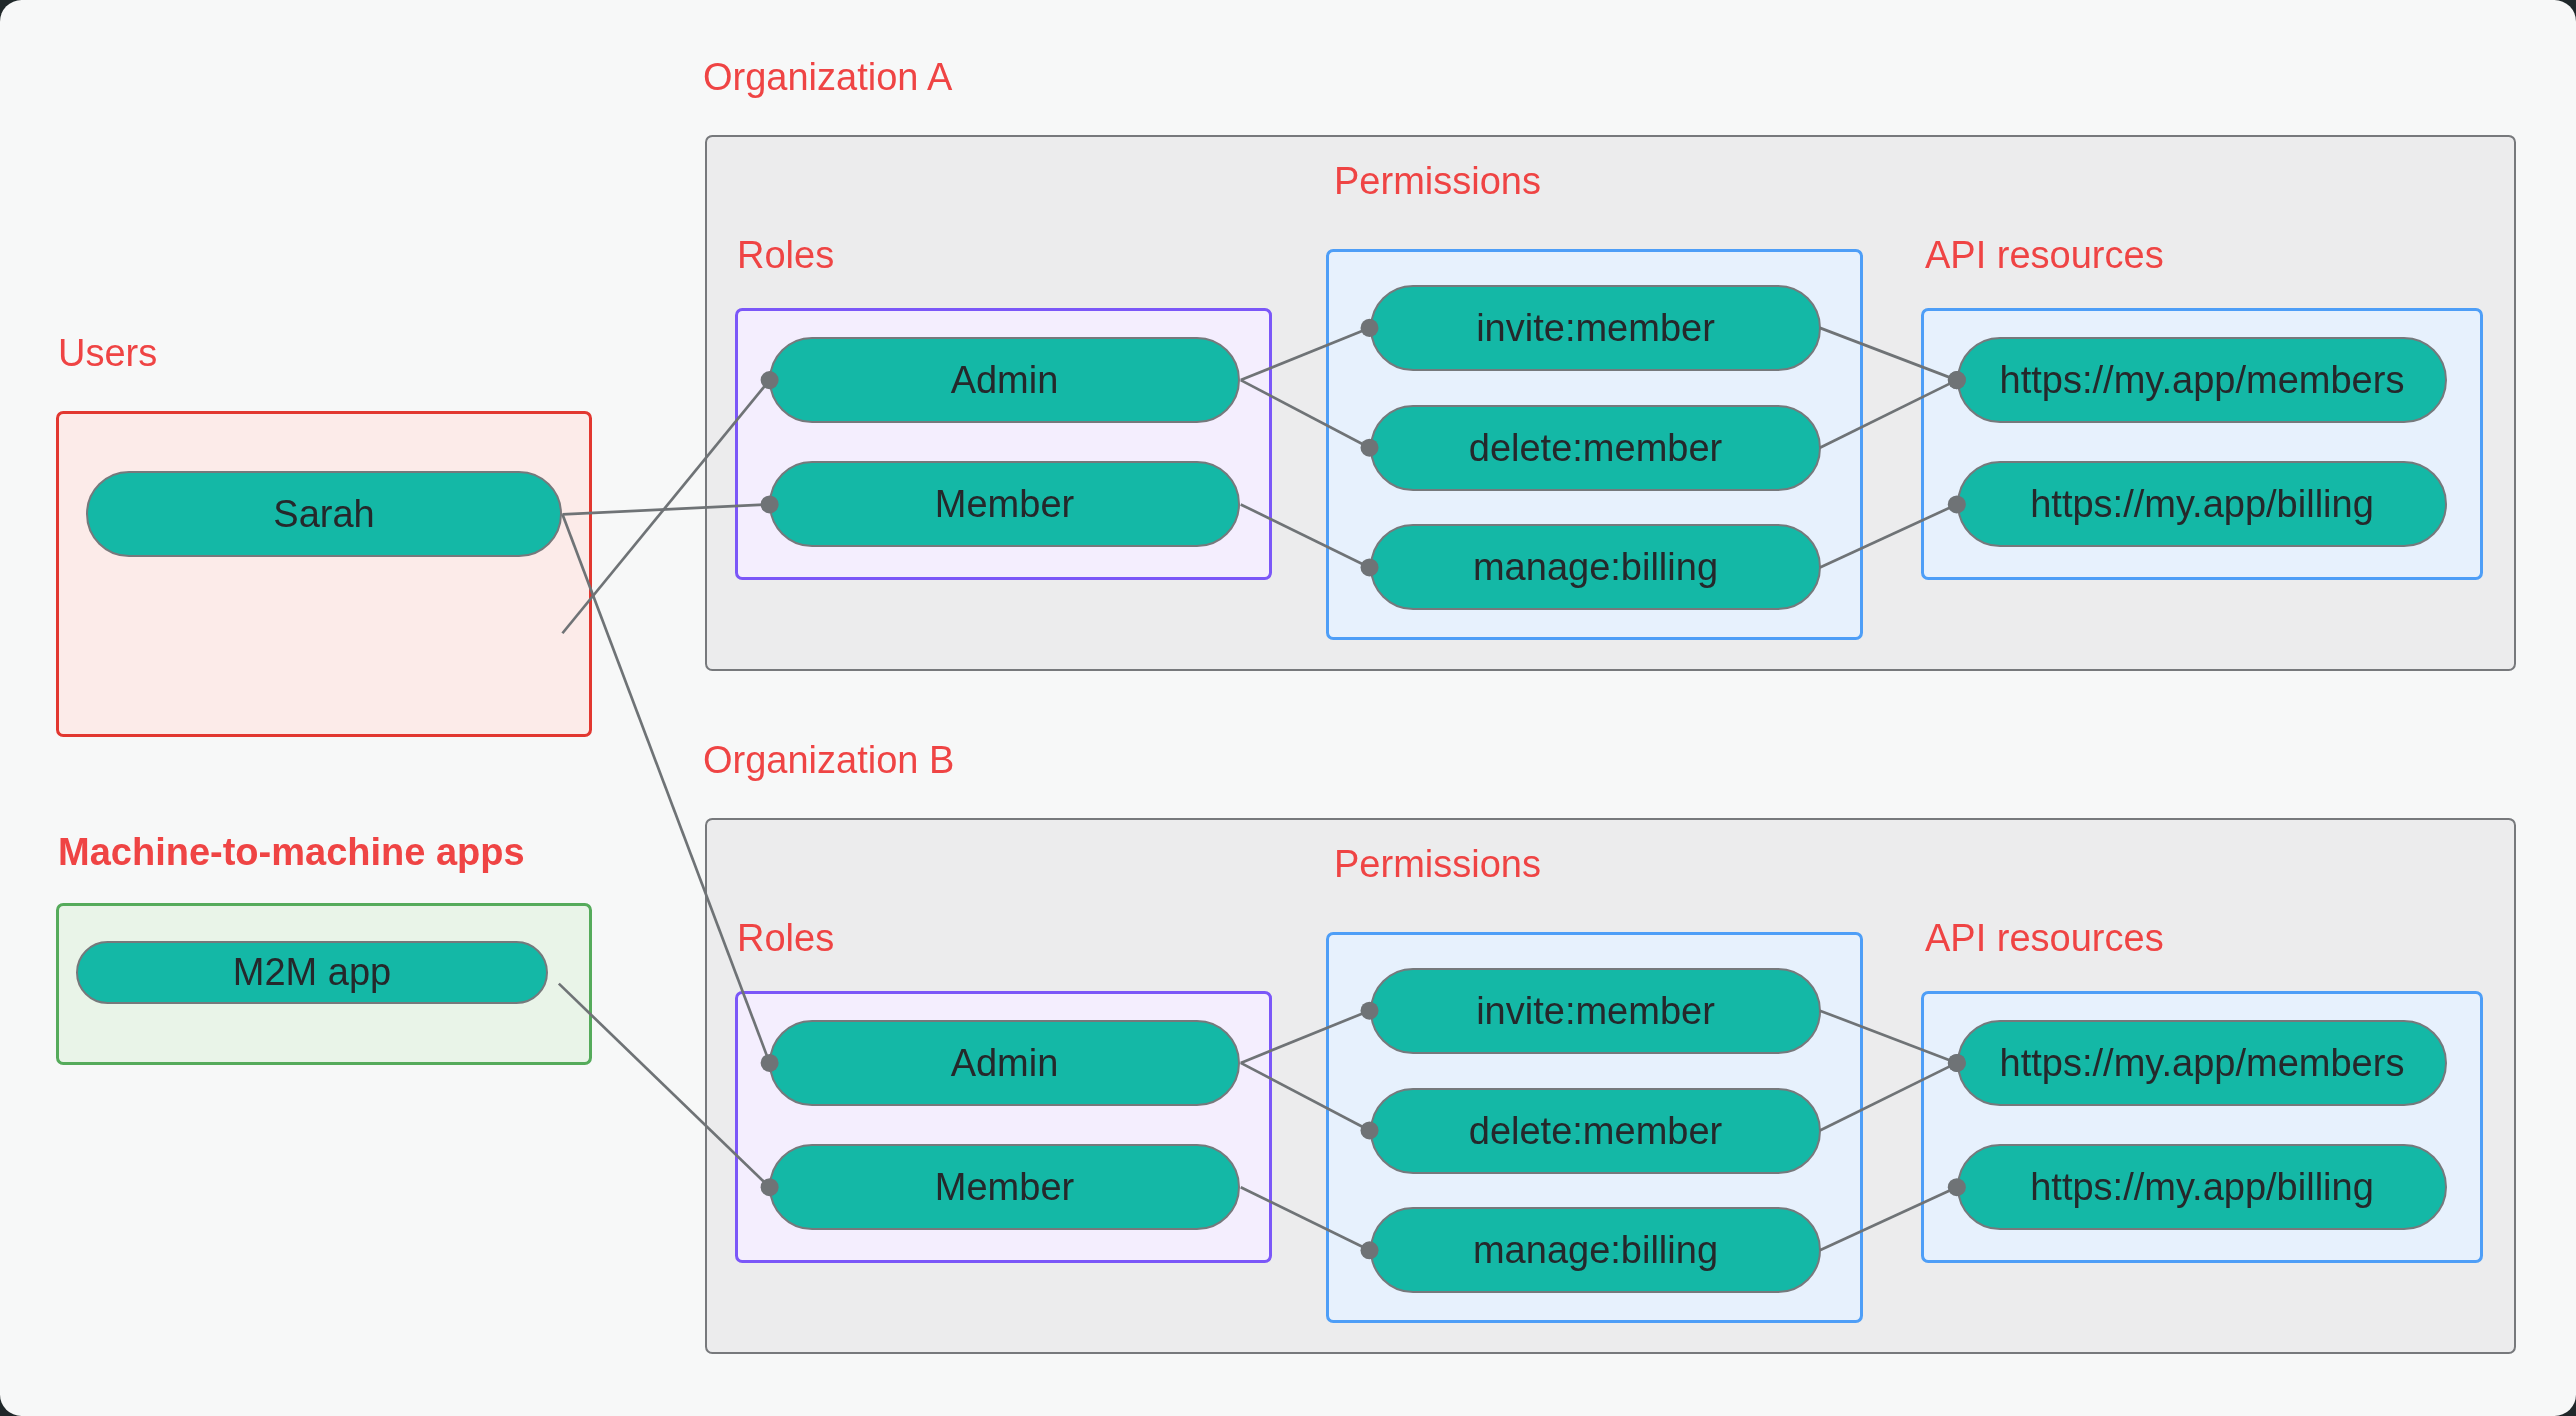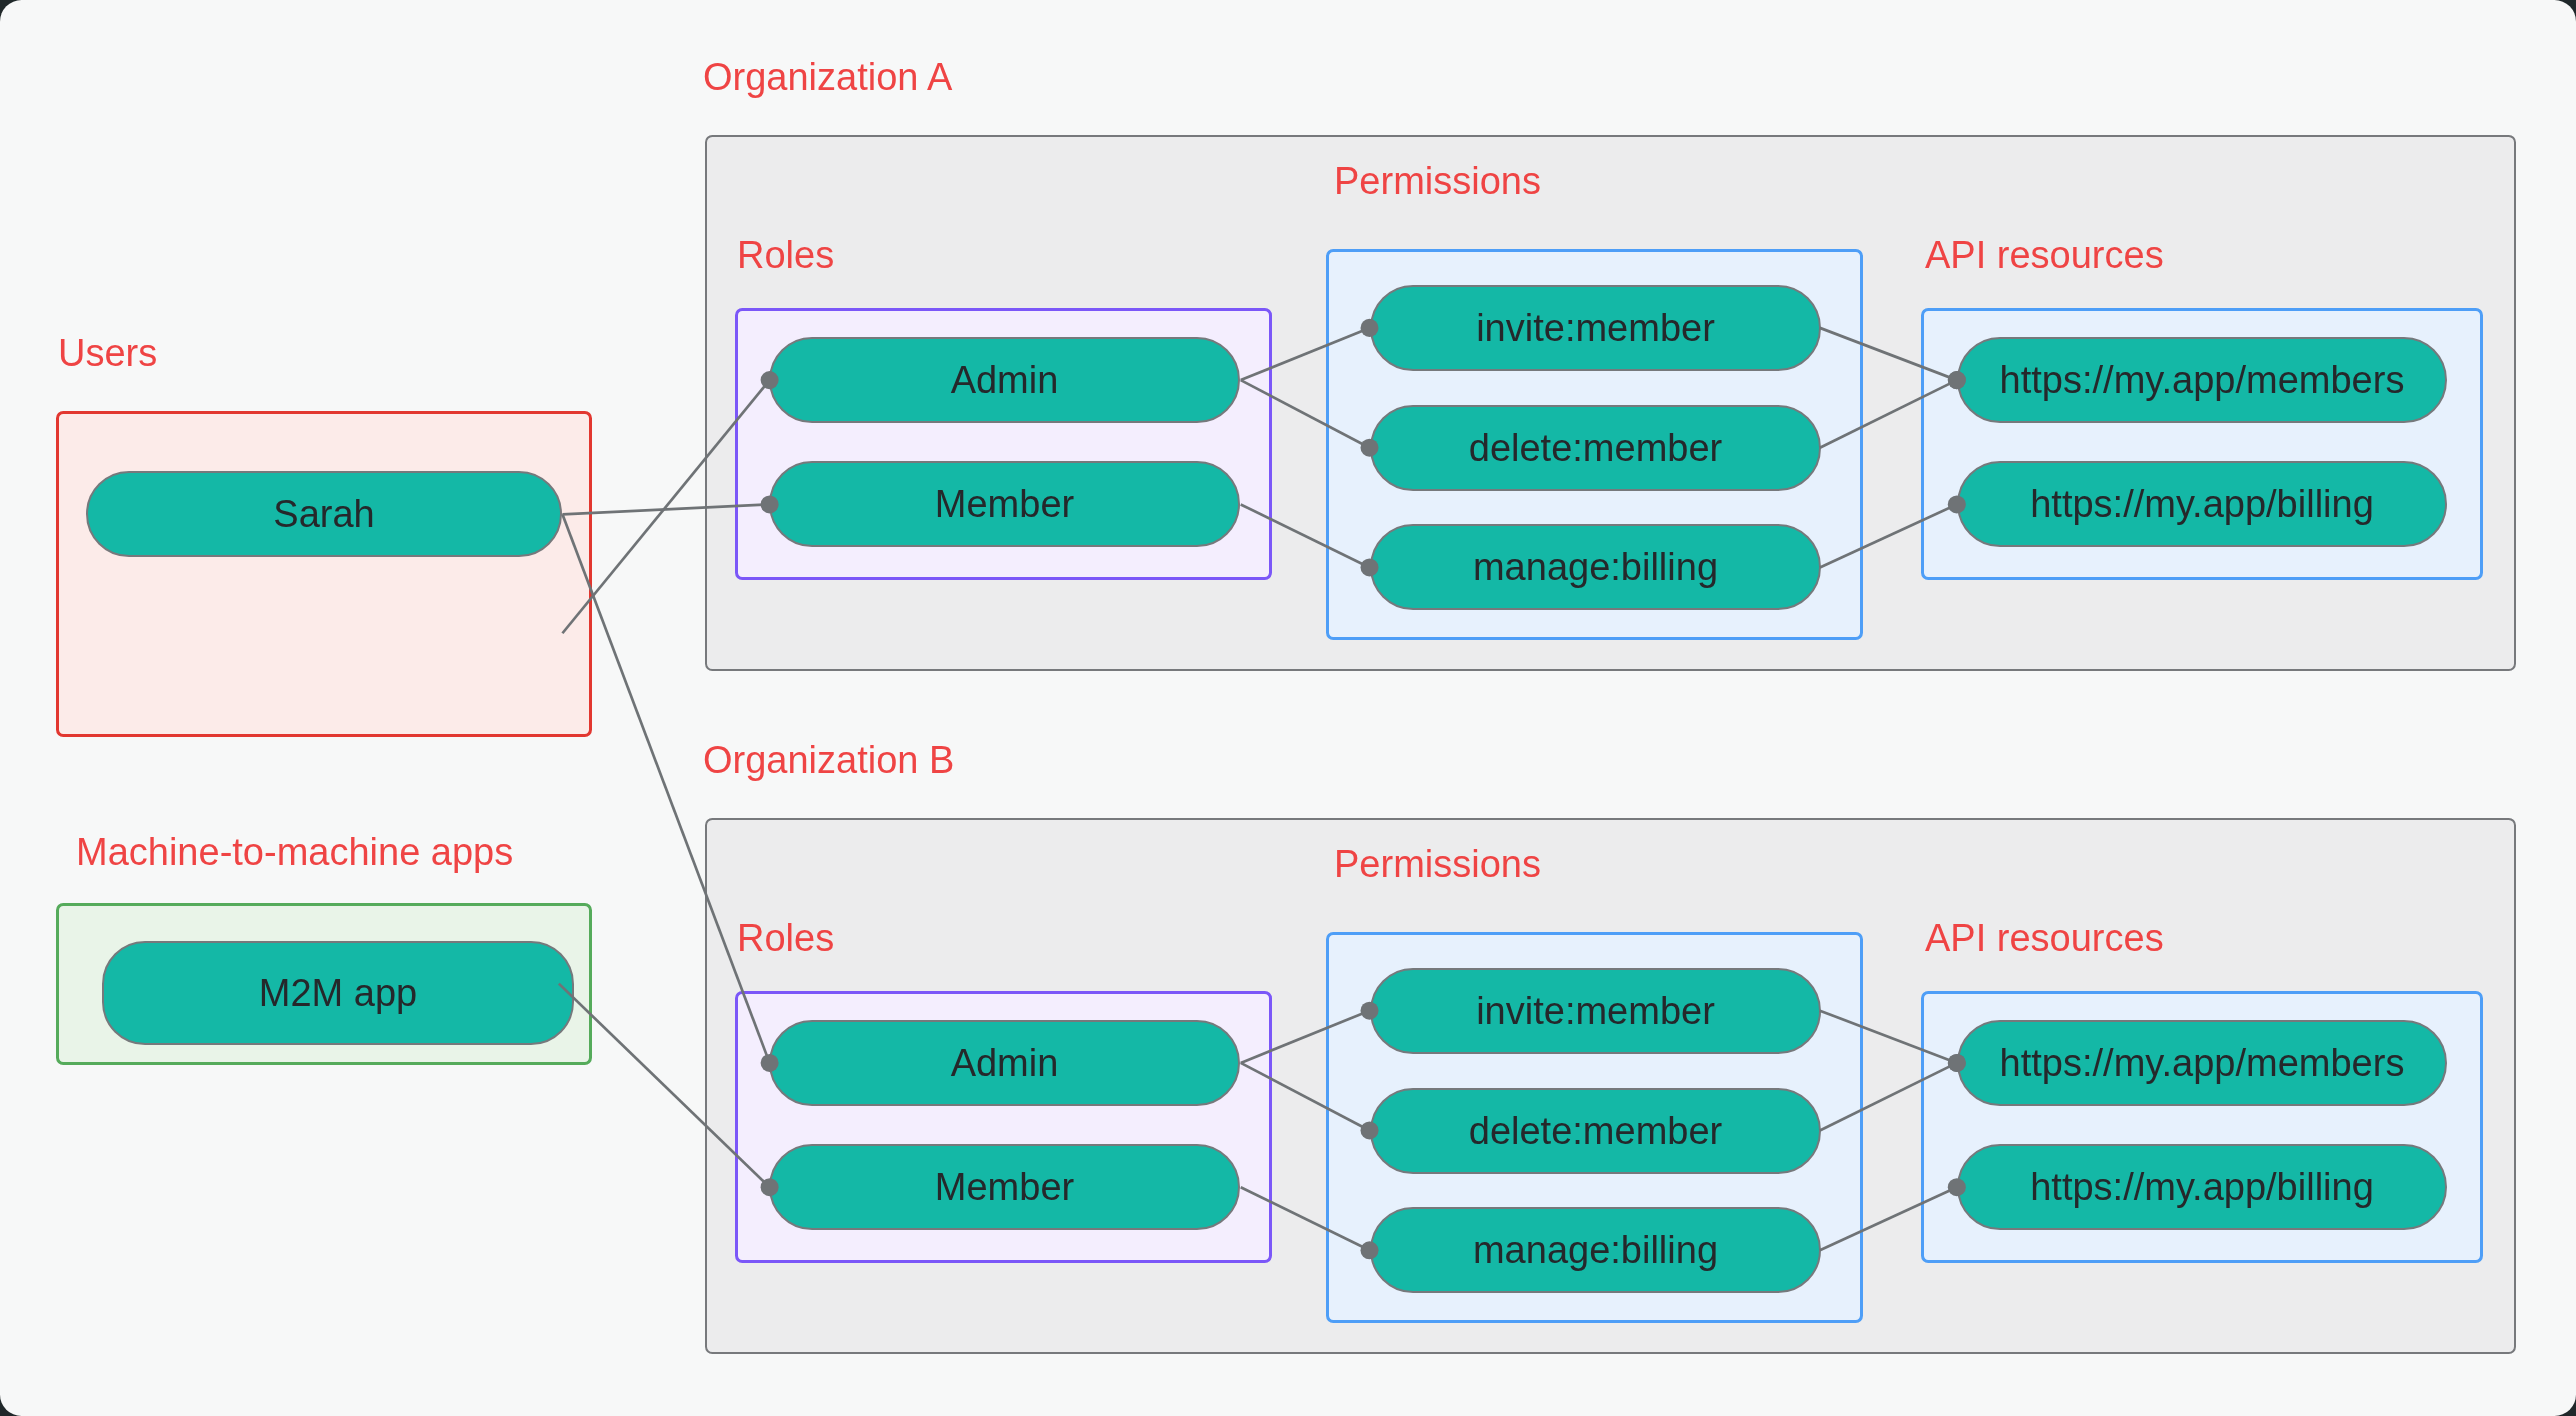--- a/index.html
+++ b/index.html
@@ -73,23 +73,23 @@
 </head>
 <body>
 
 <div id="backdrop">
   <div id="stage">
 
     <div class="sec-label" style="left:58px; top:332px;">Users</div>
     <div class="group-box users" style="left:56px; top:411px; width:536px; height:326px;"></div>
     <div class="pill" style="left:86px; top:471px; width:476px; height:86px;">Sarah</div>
 
-    <div class="sec-label" style="left:76px; top:831px;">Machine-to-machine apps</div>
+    <div class="sec-label" style="left:58px; top:831px;font-weight:bold;">Machine-to-machine apps</div>
     <div class="group-box m2m" style="left:56px; top:903px; width:536px; height:162px;"></div>
-    <div class="pill" style="left:102px; top:941px; width:472px; height:104px;">M2M app</div>
+    <div class="pill" style="left:76px; top:941px; width:472px; height:63px;">M2M app</div>
 
     <div class="sec-label" style="left:703px; top:56px;">Organization A</div>
     <div class="org-box" style="left:705px; top:135px; width:1811px; height:536px;"></div>
 
     <div class="sec-label" style="left:737px; top:234px;">Roles</div>
     <div class="group-box roles" style="left:735px; top:308px; width:537px; height:272px;"></div>
     <div class="pill" style="left:769px; top:337px; width:471px; height:86px;">Admin</div>
     <div class="pill" style="left:769px; top:461px; width:471px; height:86px;">Member</div>
 
     <div class="sec-label" style="left:1334px; top:160px;">Permissions</div>

